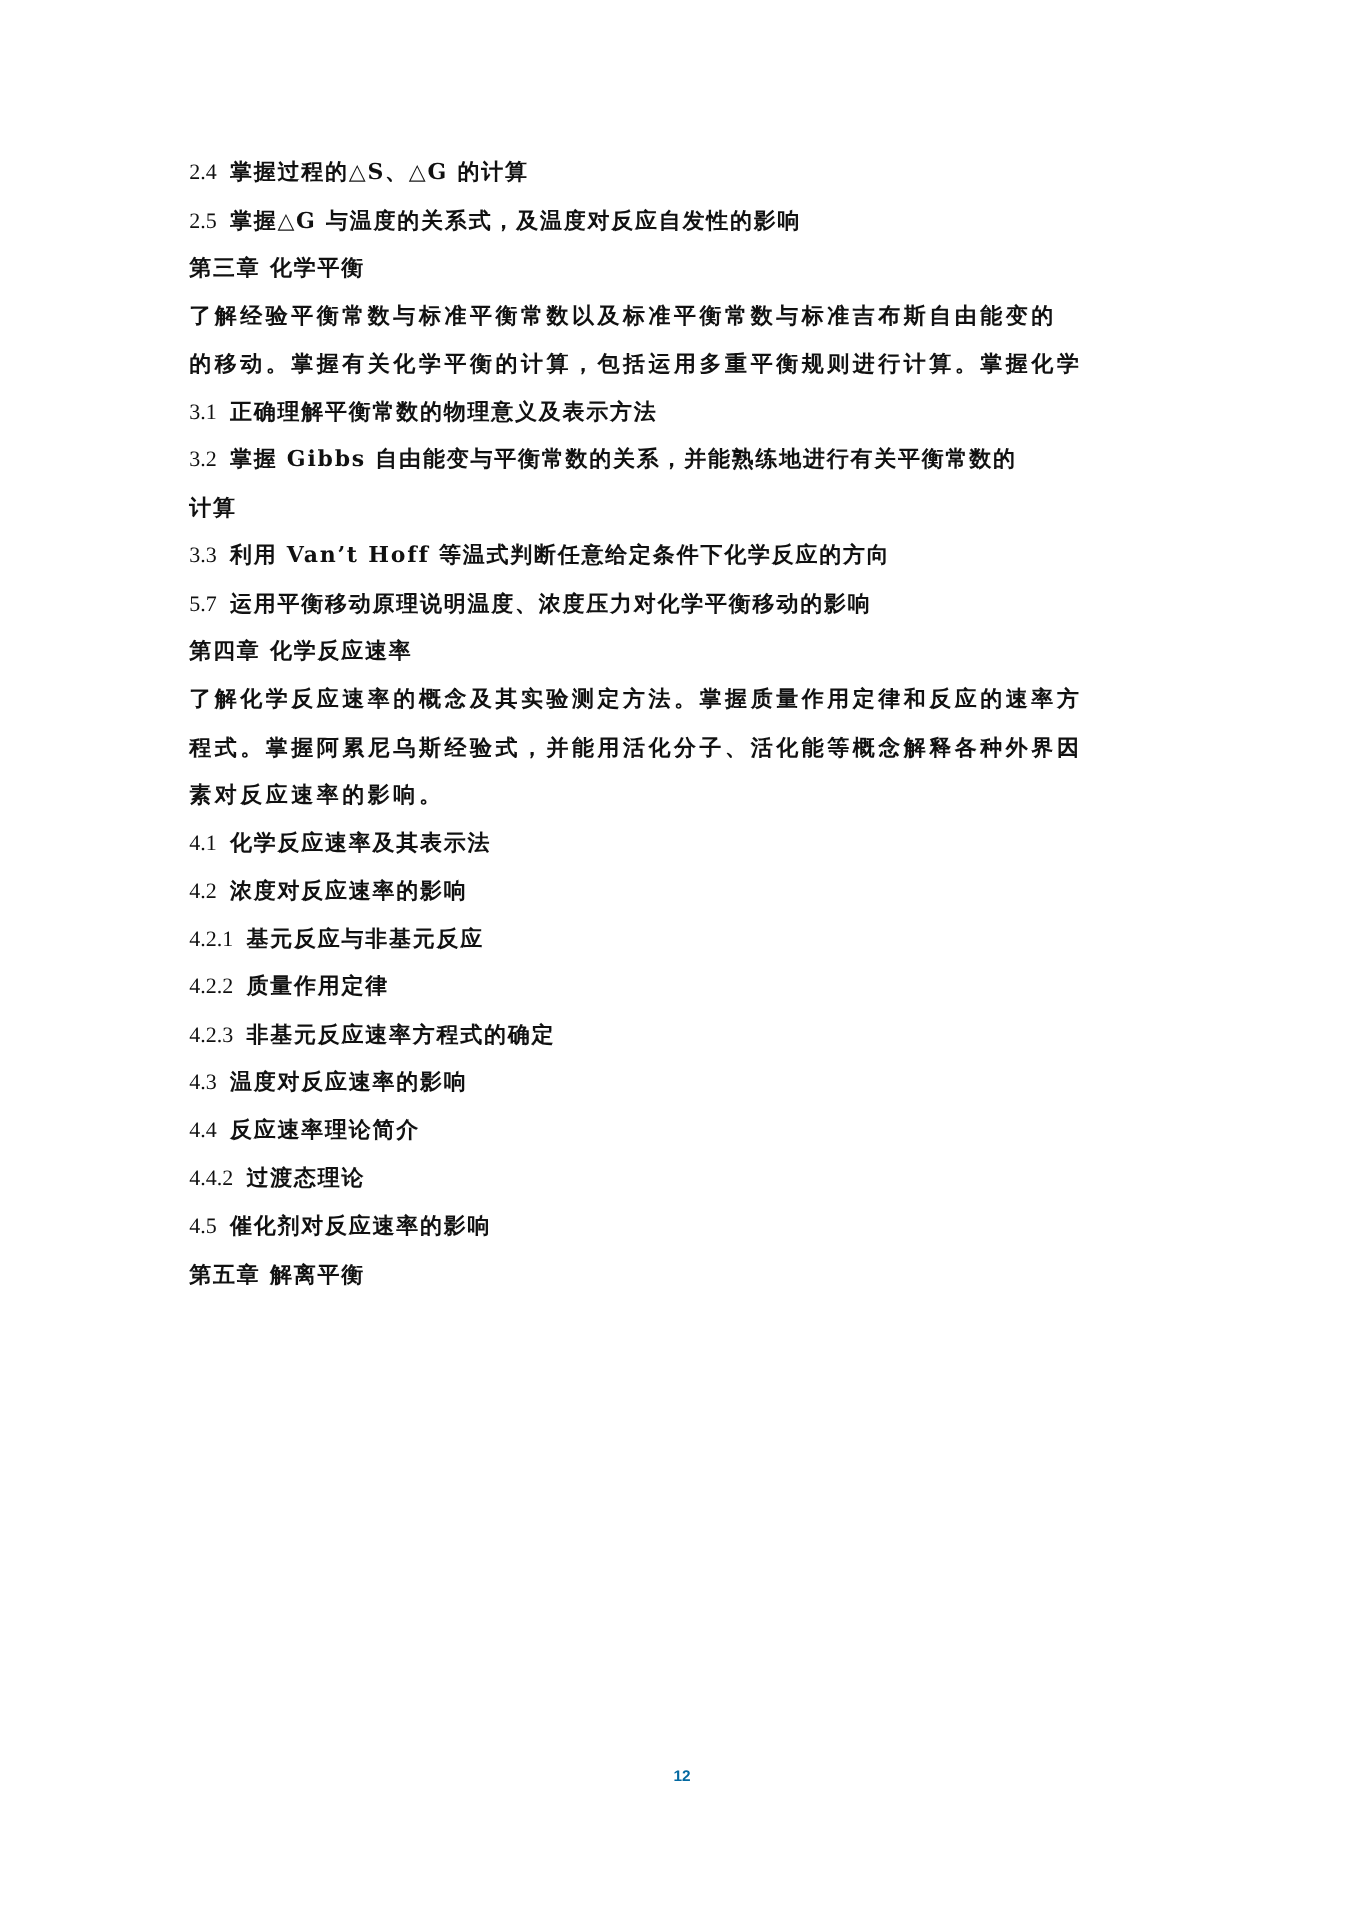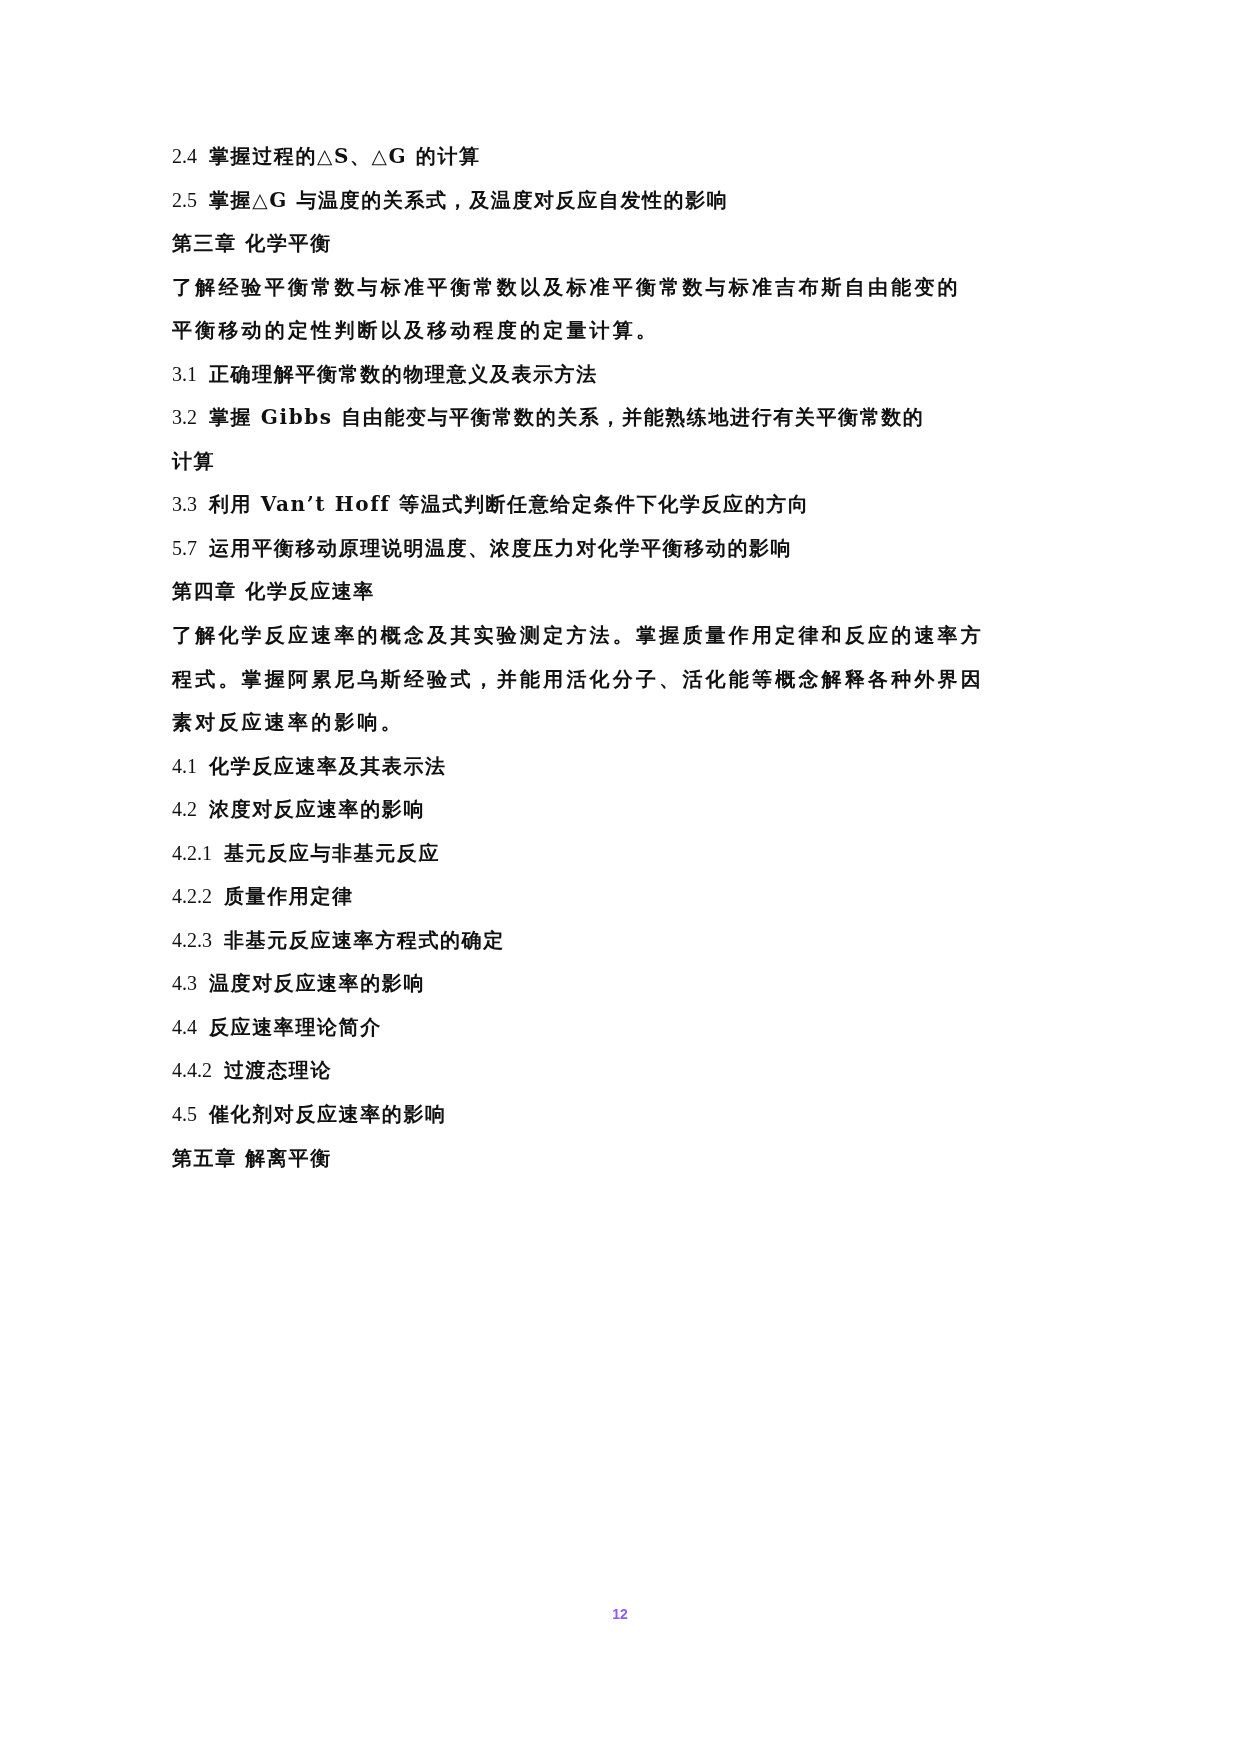--- a/index.html
+++ b/index.html
@@ -48,33 +48,33 @@
     }
     .page-number {
       position: absolute;
       left: 0;
       width: 1240px;
       top: 1606px;
       text-align: center;
       font-family: "Liberation Sans", "DejaVu Sans", sans-serif;
       font-weight: bold;
       font-size: 14px;
-      color: #8b5cf6;
+      color: #0369a1;
     }
   </style>
 </head>
 <body>
 
 <div class="page">
   <div class="content">
     <div class="line"><span class="num">2.4</span><span>掌握过程的△S、△G 的计算</span></div>
     <div class="line"><span class="num">2.5</span><span>掌握△G 与温度的关系式，及温度对反应自发性的影响</span></div>
     <div class="line"><span>第三章 化学平衡</span></div>
     <div class="line para"><span>了解经验平衡常数与标准平衡常数以及标准平衡常数与标准吉布斯自由能变的</span></div>
-    <div class="line para"><span>平衡移动的定性判断以及移动程度的定量计算。</span></div>
+    <div class="line para"><span>的移动。掌握有关化学平衡的计算，包括运用多重平衡规则进行计算。掌握化学</span></div>
     <div class="line"><span class="num">3.1</span><span>正确理解平衡常数的物理意义及表示方法</span></div>
     <div class="line"><span class="num">3.2</span><span>掌握 Gibbs 自由能变与平衡常数的关系，并能熟练地进行有关平衡常数的</span></div>
     <div class="line"><span>计算</span></div>
     <div class="line"><span class="num">3.3</span><span>利用 Van’t Hoff 等温式判断任意给定条件下化学反应的方向</span></div>
     <div class="line"><span class="num">5.7</span><span>运用平衡移动原理说明温度、浓度压力对化学平衡移动的影响</span></div>
     <div class="line"><span>第四章 化学反应速率</span></div>
     <div class="line para"><span>了解化学反应速率的概念及其实验测定方法。掌握质量作用定律和反应的速率方</span></div>
     <div class="line para"><span>程式。掌握阿累尼乌斯经验式，并能用活化分子、活化能等概念解释各种外界因</span></div>
     <div class="line para"><span>素对反应速率的影响。</span></div>
     <div class="line"><span class="num">4.1</span><span>化学反应速率及其表示法</span></div>

